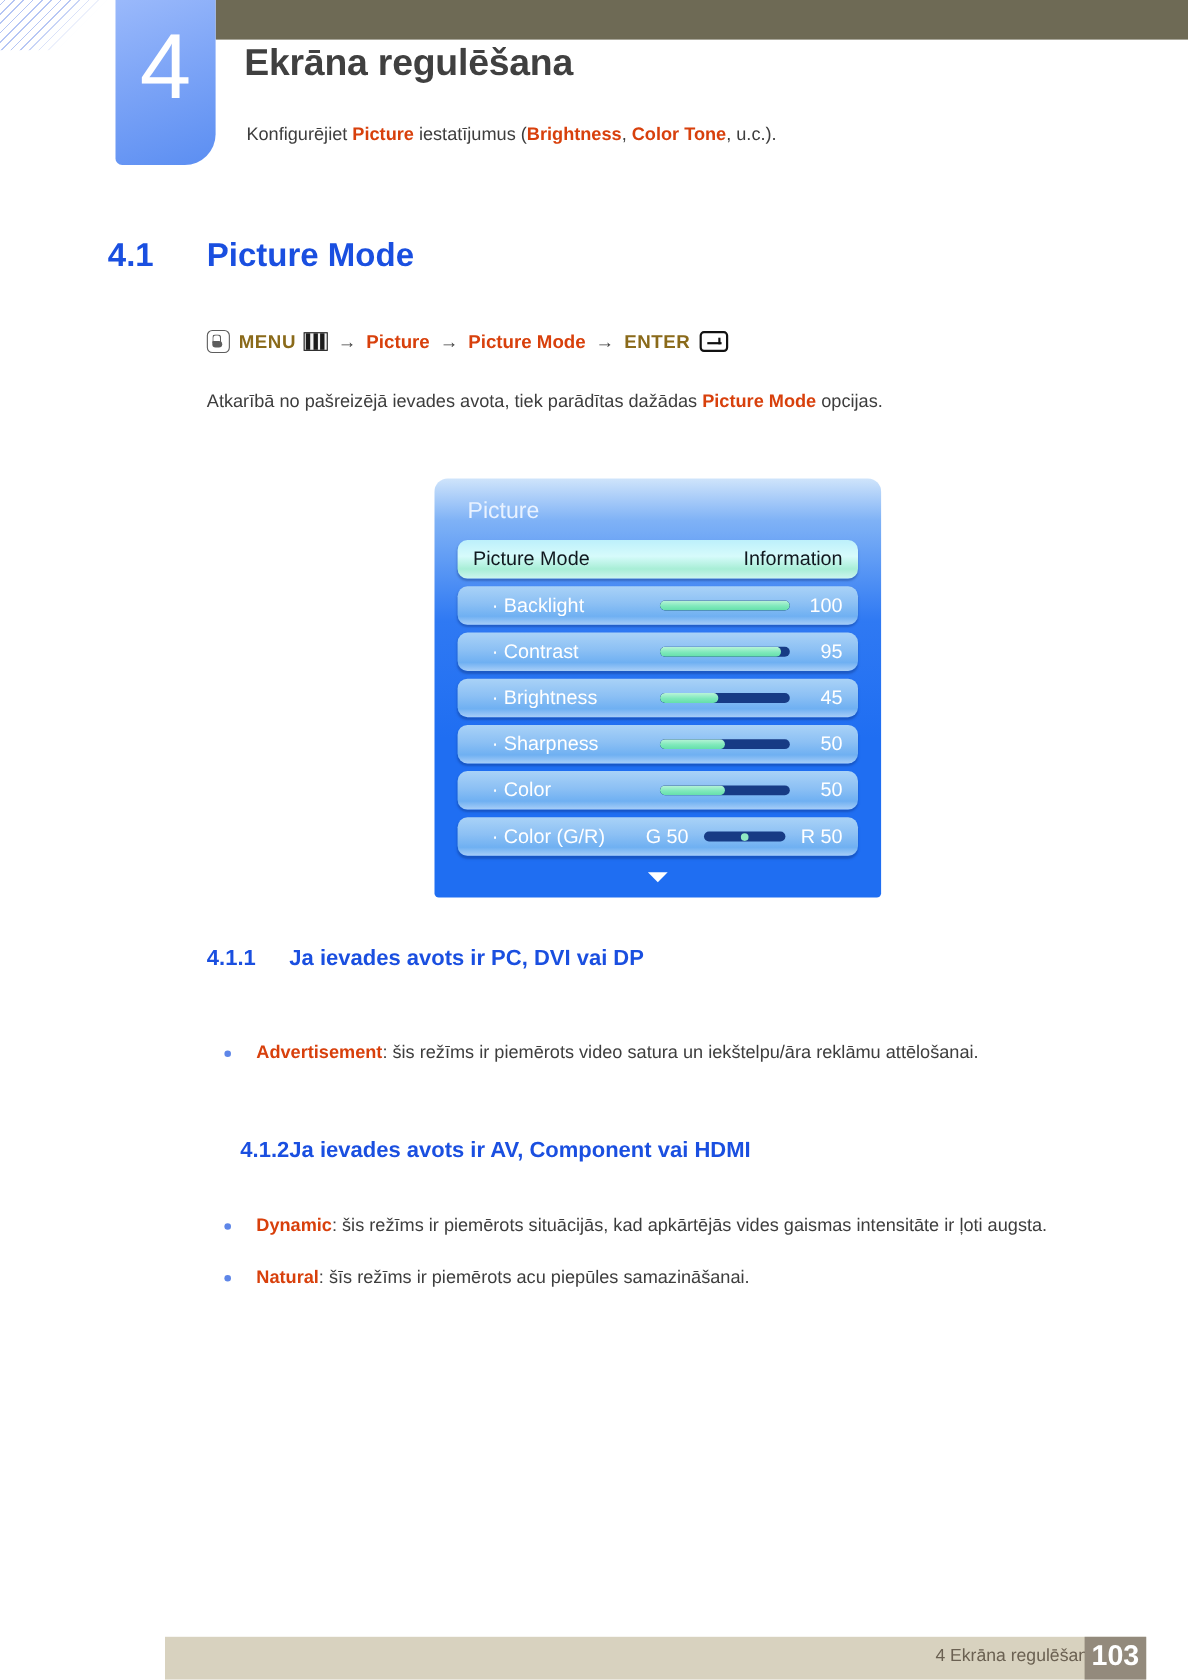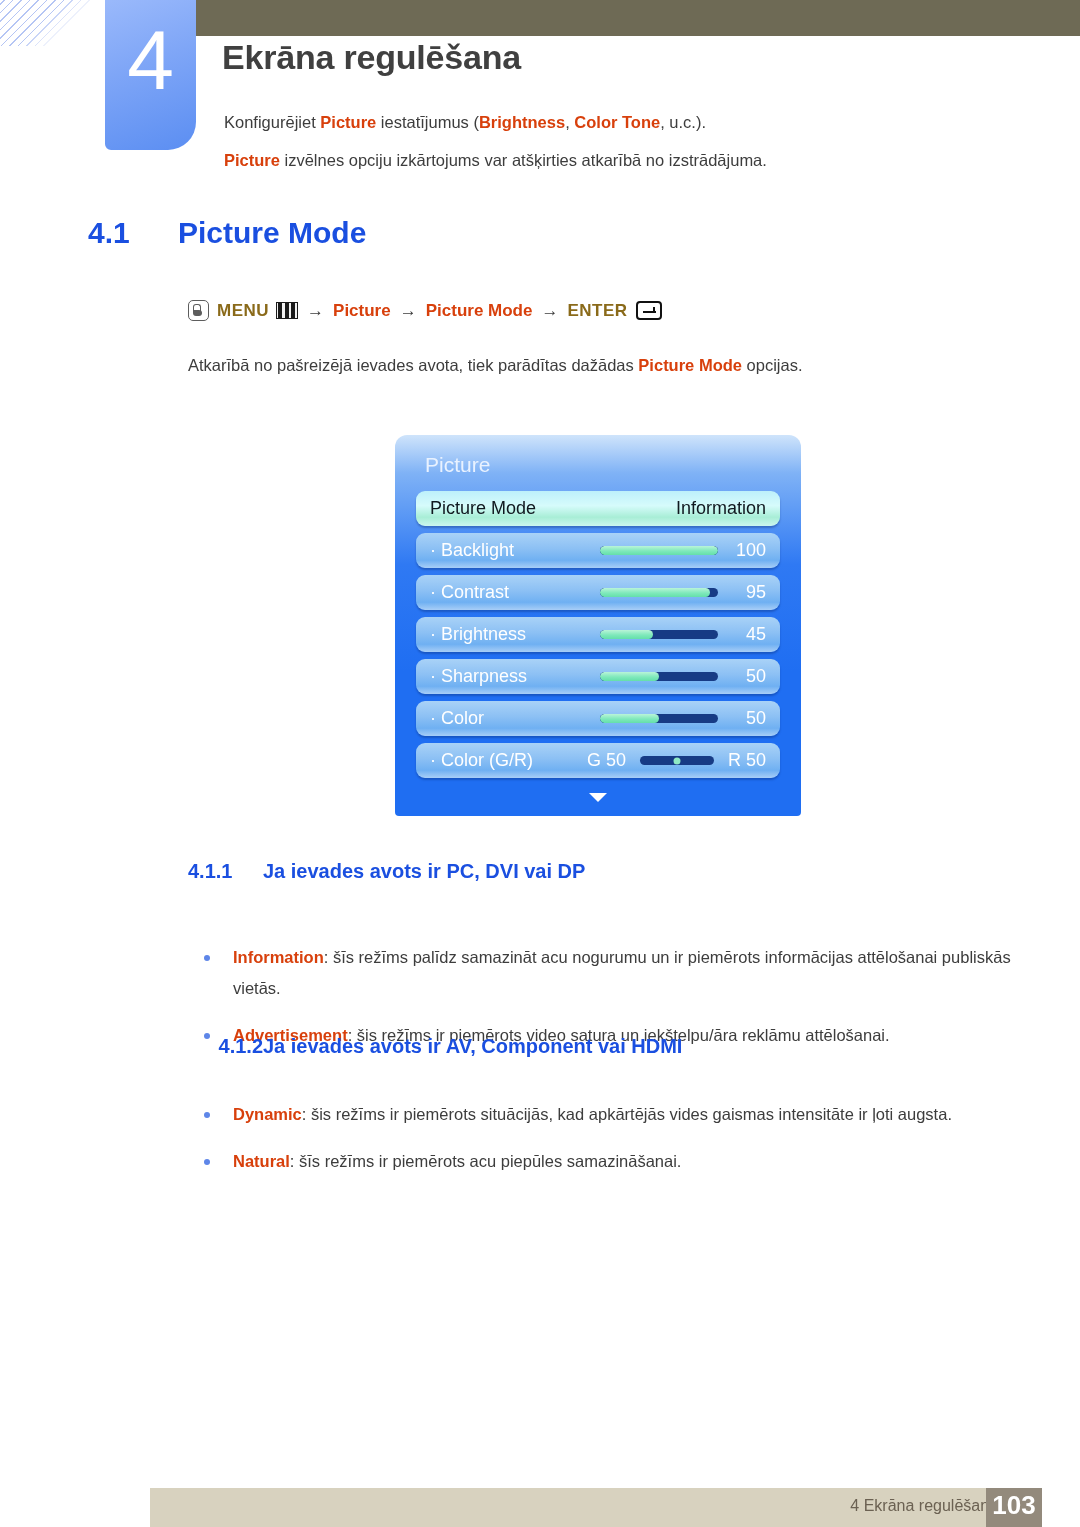--- a/index.html
+++ b/index.html
@@ -75,21 +75,21 @@
     width: 820px;
     font-size: 16.5px;
     line-height: 38px;
     color: #3d3d3d;
   }
   .intro .ln { display: block; }
 
   
   .sec-heading {
     position: absolute;
-    left: 88px; top: 216px;
+    left: 98px; top: 216px;
     font-size: 30px;
     font-weight: bold;
     color: #1a4fe0;
   }
   .sec-heading .num { display: inline-block; width: 90px; }
 
   
   .navpath {
     position: absolute;
     left: 188px; top: 300px;
@@ -216,20 +216,21 @@
     box-sizing: border-box;
     display: flex;
     align-items: center;
     box-shadow: 0 2px 2px rgba(10,40,110,0.35);
   }
   .osd-row.selected {
     background: linear-gradient(180deg, #bdf0fb 0%, #d6fbfb 42%, #a8eed6 75%, #cdf6ef 100%);
   }
   .osd-row.normal {
     background: linear-gradient(180deg, #a9d2f7 0%, #8cc0f4 45%, #6fb0f2 78%, #a8cef7 100%);
+    padding-left: 17px;
   }
   .osd-label {
     font-size: 18px;
     padding-left: 14px;
     white-space: nowrap;
   }
   .osd-row.selected .osd-label { color: #10181f; }
   .osd-row.normal   .osd-label { color: #ffffff; }
   .osd-value {
     position: absolute;
@@ -357,21 +358,20 @@
 <div class="olive-bar"></div>
 
 <div class="chapter-tab">
   <div class="chapter-num">4</div>
 </div>
 
 <div class="chapter-title">Ekrāna regulēšana</div>
 
 <div class="intro">
   <span class="ln"><span>Konfigurējiet </span><span class="hl">Picture</span><span> iestatījumus (</span><span class="hl">Brightness</span><span>, </span><span class="hl">Color Tone</span><span>, u.c.).</span></span>
-  <span class="ln"><span class="hl">Picture</span><span> izvēlnes opciju izkārtojums var atšķirties atkarībā no izstrādājuma.</span></span>
 </div>
 
 <div class="sec-heading">
   <span class="num">4.1</span><span>Picture Mode</span>
 </div>
 
 <div class="navpath">
   <span class="icon-hand"></span>
   <span class="word-gold">MENU</span>
   <span class="icon-menu">
@@ -445,21 +445,20 @@
         </span>
       </div>
     </div>
   <div class="osd-caret"></div>
 </div>
 
 <div class="subsec" id="subsec0" style="left:188px; top:860px;">
   <span class="num">4.1.1</span><span>Ja ievades avots ir PC, DVI vai DP</span>
 </div>
 <div class="bullets" id="bullets0" style="left:188px; top:925px;">
-    <p class="bullet"><span class="term">Information</span><span>: šīs režīms palīdz samazināt acu nogurumu un ir piemērots informācijas attēlošanai publiskās vietās.</span></p>
     <p class="bullet"><span class="term">Advertisement</span><span>: šis režīms ir piemērots video satura un iekštelpu/āra reklāmu attēlošanai.</span></p>
   </div>
 
 <div class="subsec" id="subsec1" style="left:188px; top:1035px;text-align:right;">
   <span class="num">4.1.2</span><span>Ja ievades avots ir AV, Component vai HDMI</span>
 </div>
 <div class="bullets" id="bullets1" style="left:188px; top:1082px;">
     <p class="bullet"><span class="term">Dynamic</span><span>: šis režīms ir piemērots situācijās, kad apkārtējās vides gaismas intensitāte ir ļoti augsta.</span></p>
     <p class="bullet"><span class="term">Natural</span><span>: šīs režīms ir piemērots acu piepūles samazināšanai.</span></p>
   </div>

